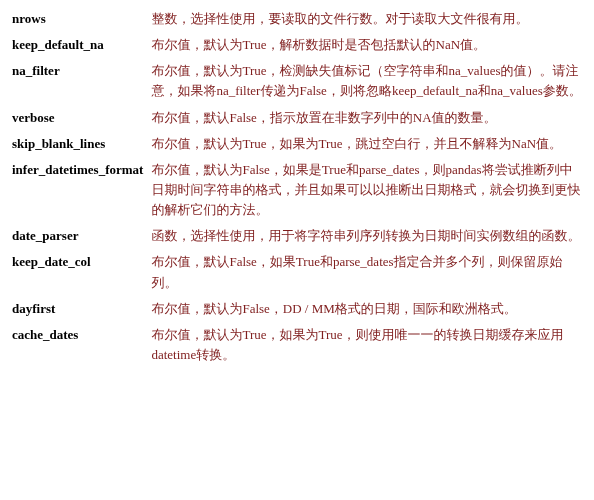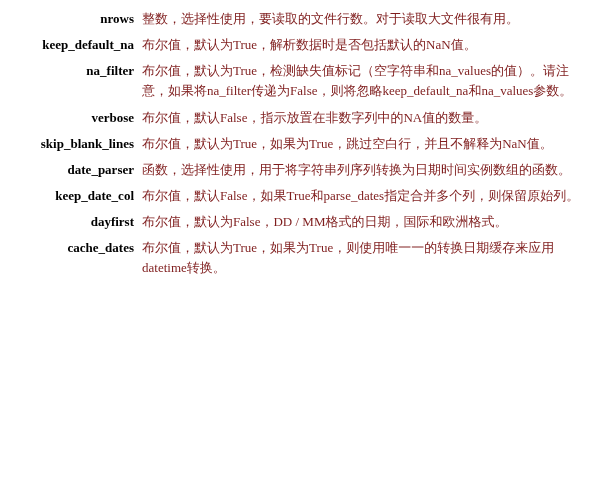--- a/index.html
+++ b/index.html
@@ -24,21 +24,20 @@
     td {
       padding: 3px 4px;
       line-height: 1.55;
     }
     td.param {
       font-weight: bold;
       color: #000;
       white-space: nowrap;
       width: 130px;
       font-size: 13px;
-      text-align: right;
     }
     td.desc {
       color: #7f1d1d;
       font-size: 13px;
     }
   </style>
 </head>
 <body>
 
 <div class="container">
@@ -58,20 +57,24 @@
         </tr>
         <tr>
           <td class="param">verbose</td>
           <td class="desc">布尔值，默认False，指示放置在非数字列中的NA值的数量。</td>
         </tr>
         <tr>
           <td class="param">skip_blank_lines</td>
           <td class="desc">布尔值，默认为True，如果为True，跳过空白行，并且不解释为NaN值。</td>
         </tr>
         <tr>
+          <td class="param">infer_datetimes_format</td>
+          <td class="desc">布尔值，默认为False，如果是True和parse_dates，则pandas将尝试推断列中日期时间字符串的格式，并且如果可以以推断出日期格式，就会切换到更快的解析它们的方法。</td>
+        </tr>
+        <tr>
           <td class="param">date_parser</td>
           <td class="desc">函数，选择性使用，用于将字符串列序列转换为日期时间实例数组的函数。</td>
         </tr>
         <tr>
           <td class="param">keep_date_col</td>
           <td class="desc">布尔值，默认False，如果True和parse_dates指定合并多个列，则保留原始列。</td>
         </tr>
         <tr>
           <td class="param">dayfirst</td>
           <td class="desc">布尔值，默认为False，DD / MM格式的日期，国际和欧洲格式。</td>

